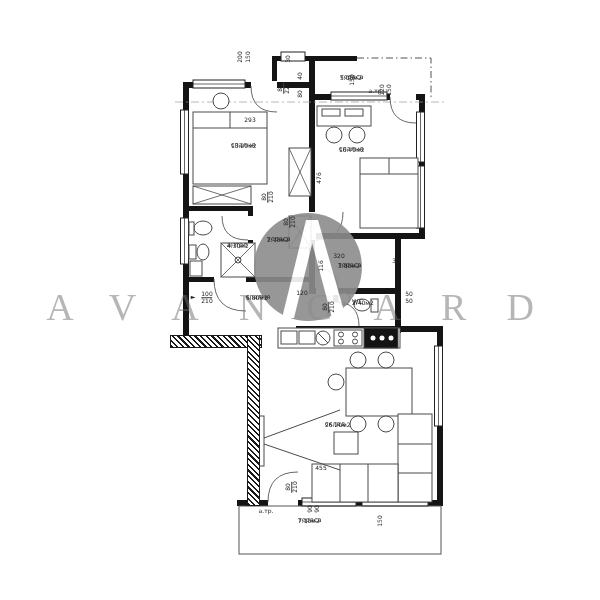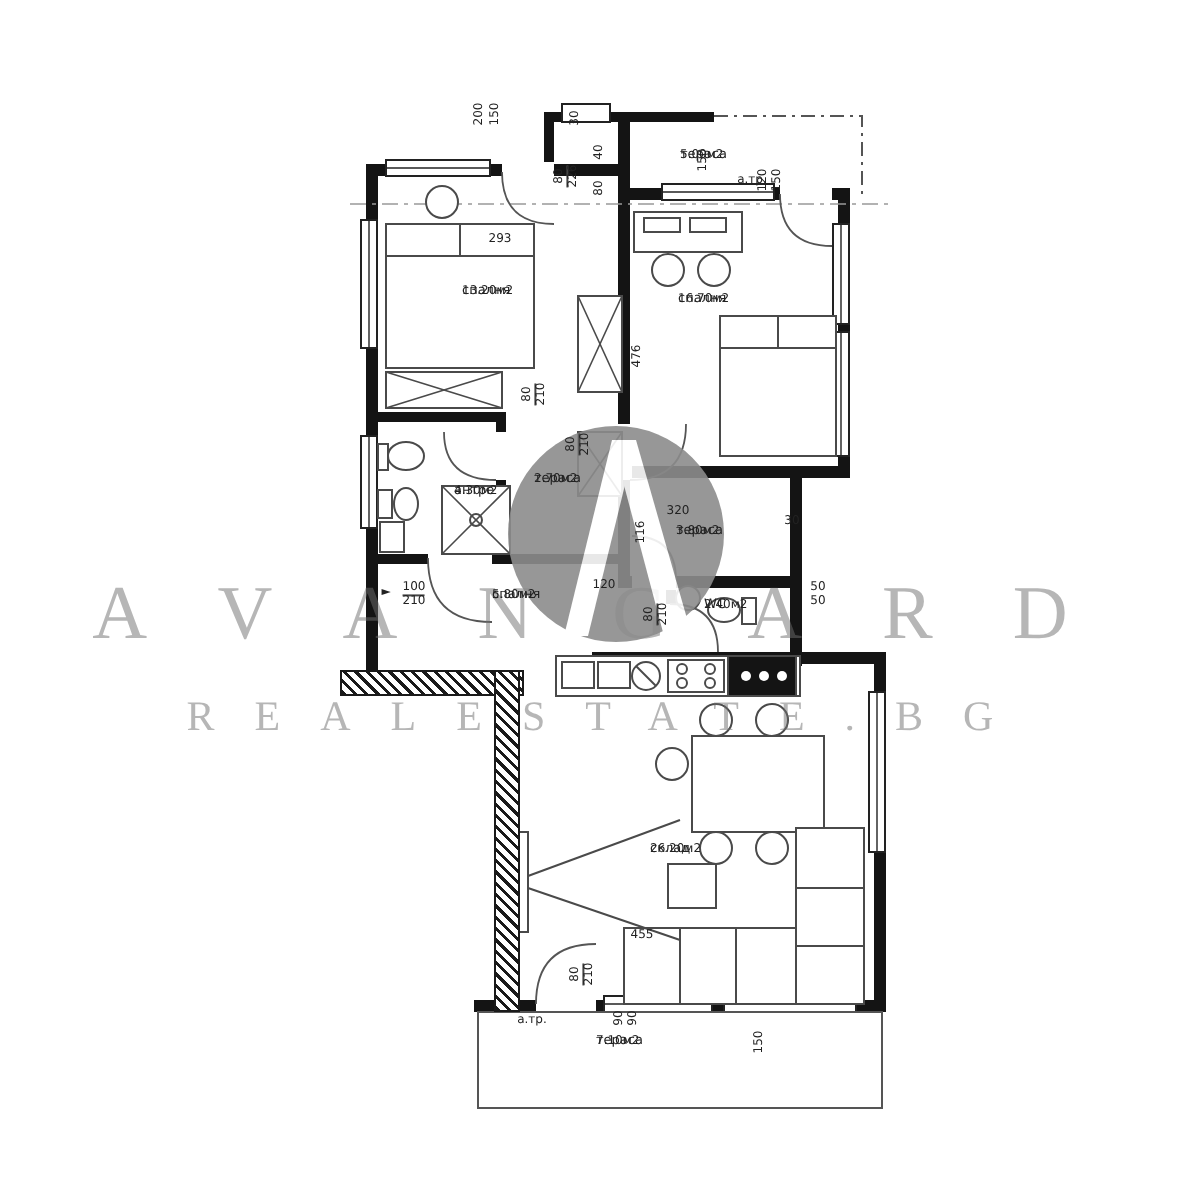--- a/index.html
+++ b/index.html
@@ -169,21 +169,20 @@
       <path d="M335,302 Q359,302 359,326"></path>
       <path d="M268,502 Q268,472 298,472"></path>
       <path d="M390,97 Q390,123 416,123"></path>
     </g>
   </svg>
 
   <div class="hatch" style="left:170px;top:335px;width:92px;height:13px;"></div>
   <div class="hatch" style="left:247px;top:335px;width:13px;height:171px;"></div>
 
   <div class="brand">AVANGARD</div>
-  <div class="domain">REALESTATE.BG</div>
   <svg class="layer" width="600" height="600" viewBox="0 0 600 600">
     <g opacity="0.9">
       <circle cx="308" cy="267" r="54" fill="#8c8c8c"></circle>
       <path d="M282,318 L306,220 L318,220 L294,318 Z" fill="#ffffff"></path>
       <path d="M306,220 L318,220 L346,318 L332,318 Z" fill="#ffffff"></path>
     </g>
   </svg>
 
   <div id="labels">
       <div class="room-label" style="left: 340px; top: 74px;">

